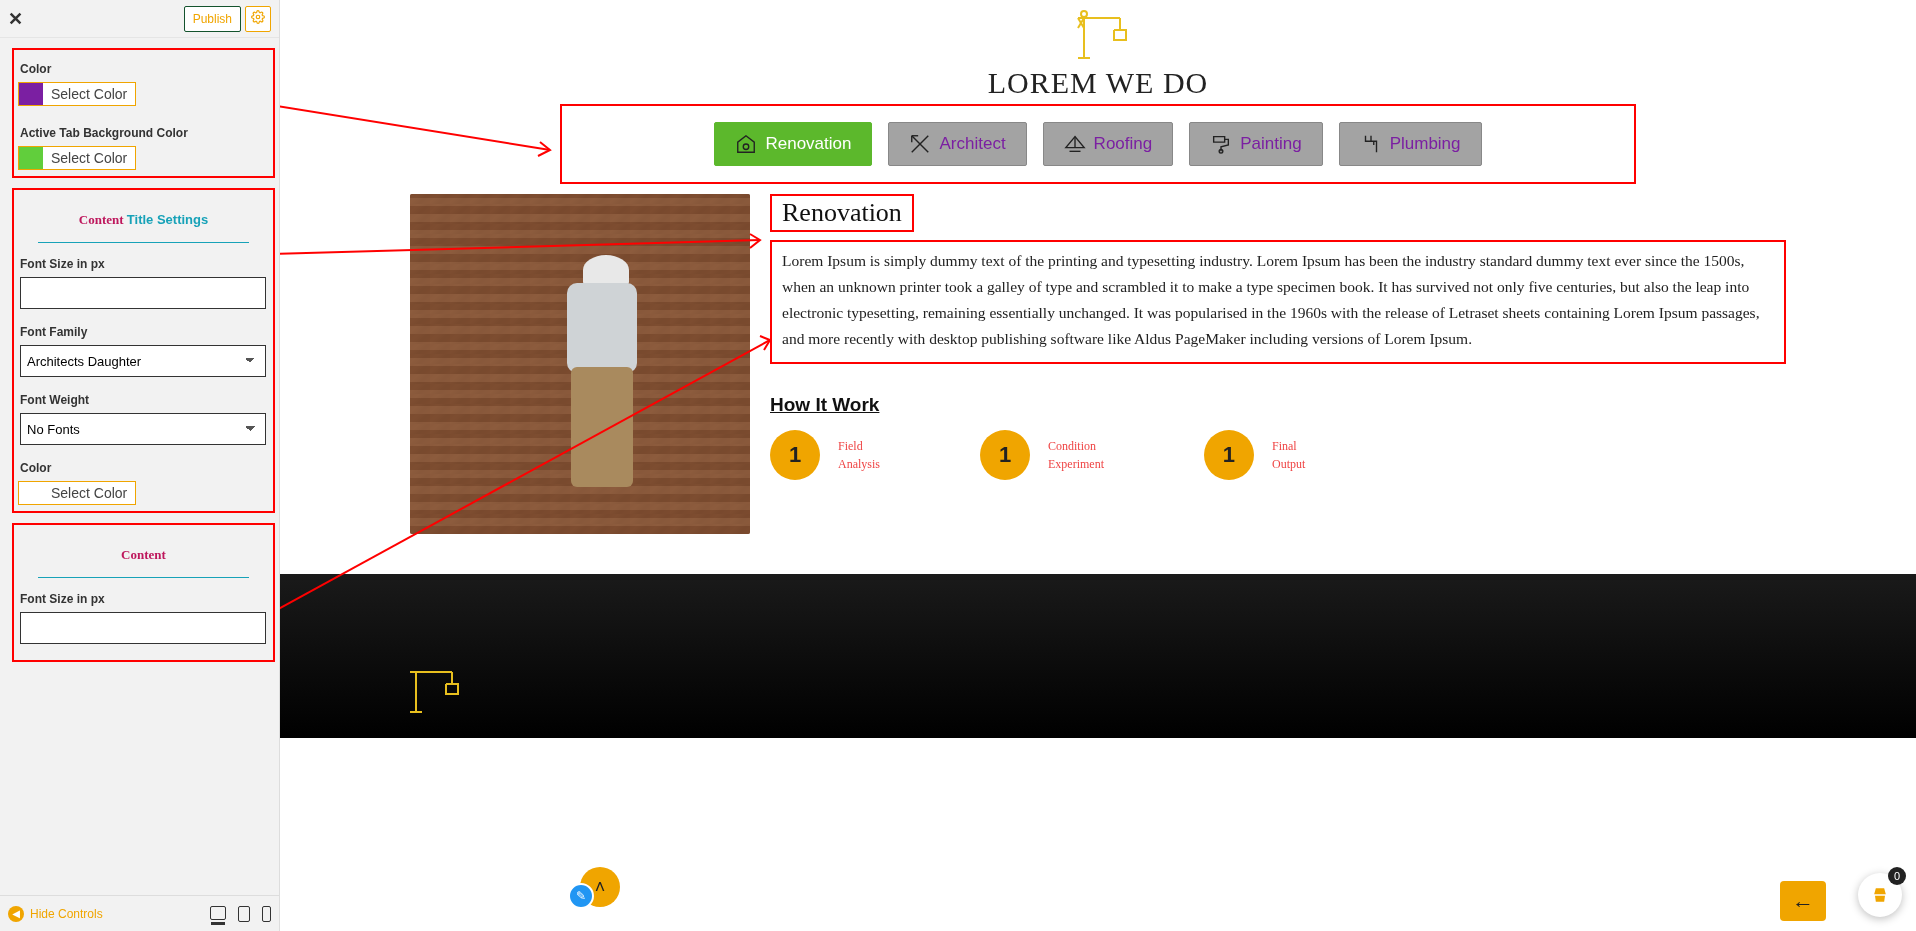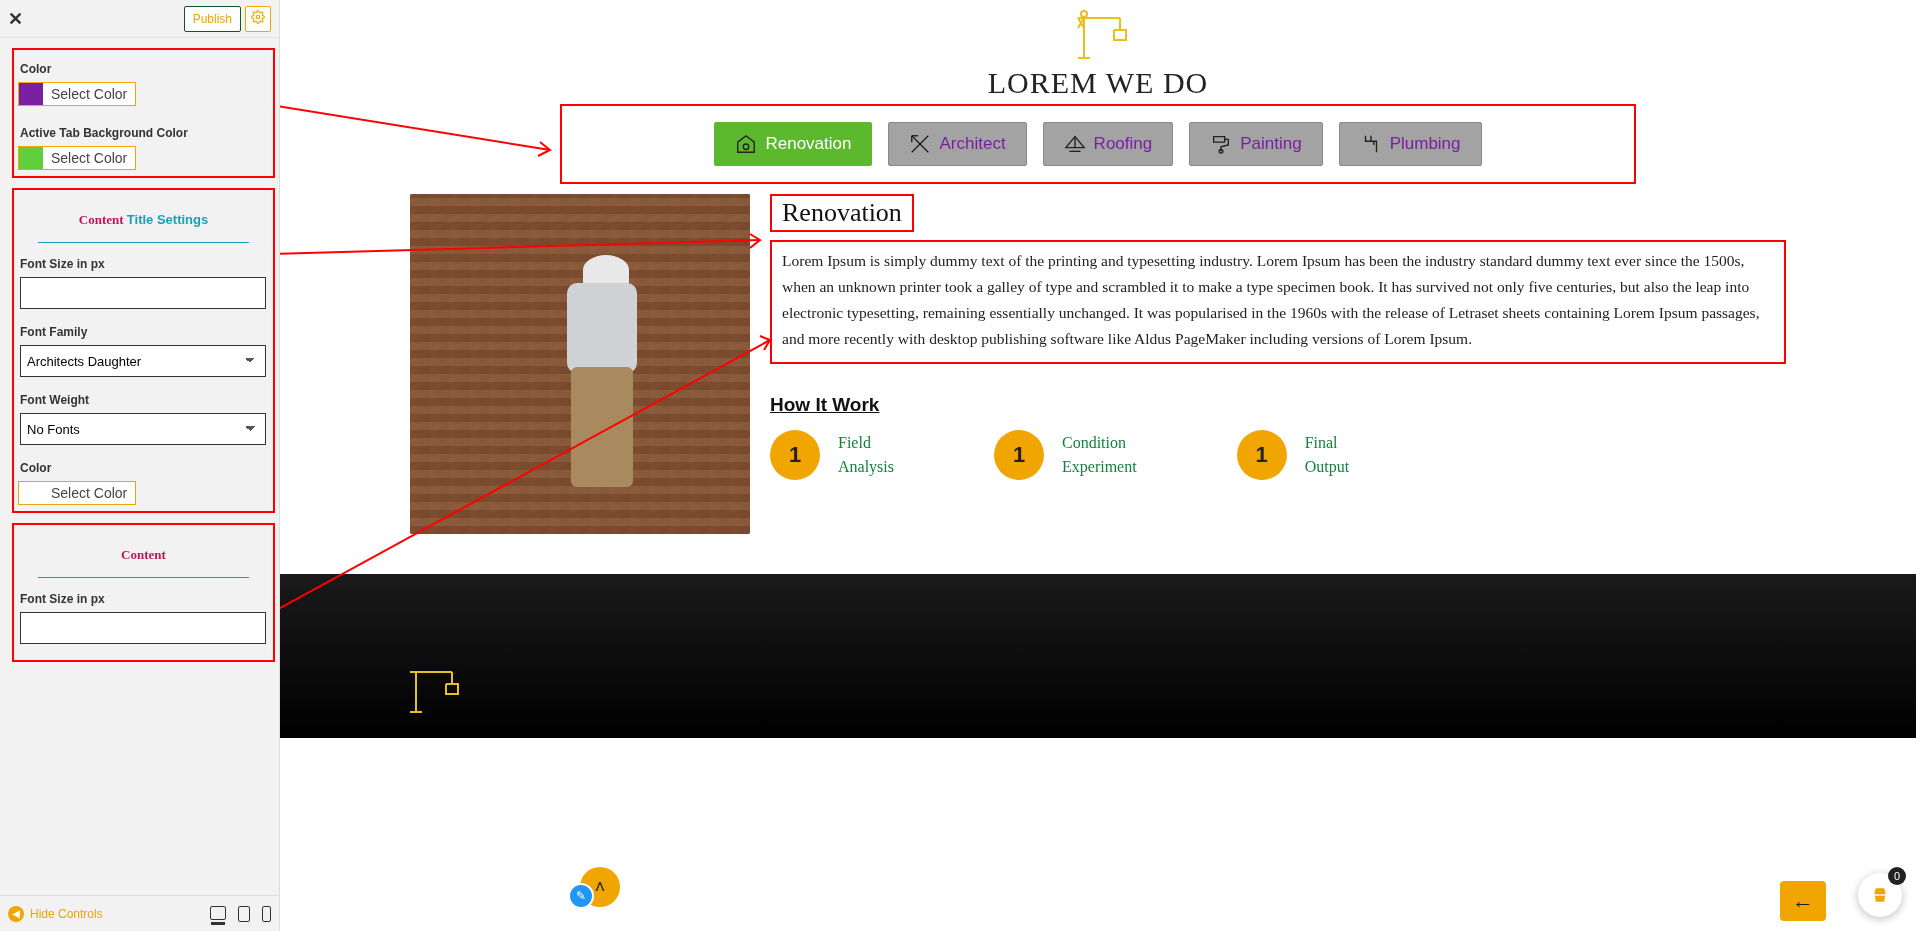--- a/index.html
+++ b/index.html
@@ -70,21 +70,21 @@
 .content-text { flex: 1; }
 .content-title-box { border: 2px solid red; display: inline-block; padding: 2px 10px; margin-bottom: 8px; }
 .content-title { font-family: 'Comic Sans MS', cursive; font-size: 26px; color: #111; }
 .content-body-box { border: 2px solid red; padding: 6px 10px 10px 10px; margin-bottom: 30px; }
 .content-body { font-family: Georgia, serif; font-size: 15.5px; line-height: 1.68; color: #222; }
 
 .how-title { font-size: 19px; font-weight: 700; color: #111; margin-bottom: 14px; text-decoration: underline; }
 .steps { display: flex; gap: 100px; }
 .step { display: flex; align-items: center; gap: 18px; }
 .step-num { width: 50px; height: 50px; border-radius: 50%; background: #f0a500; color: #222; font-size: 22px; font-weight: 700; display: flex; align-items: center; justify-content: center; }
-.step-text { font-family: Georgia, serif; font-size: 16px; color: #15803d; line-height: 1.5; }
+.step-text { font-family: Georgia, serif; font-size: 12px; color: #ef4444; line-height: 1.5; }
 
 .footer-dark { background: linear-gradient(180deg, #1a1a1a, #000); min-height: 160px; position: relative; padding: 90px 120px 20px; }
 .footer-crane svg { stroke: #e8bf1e; }
 
 
 .scroll-top { position: absolute; left: 300px; bottom: 24px; width: 40px; height: 40px; border-radius: 50%; background: #f0a500; display: flex; align-items: center; justify-content: center; font-size: 18px; color: #222; }
 .edit-badge { position: absolute; left: 288px; bottom: 22px; width: 26px; height: 26px; border-radius: 50%; background: #2196f3; border: 2px solid #fff; display: flex; align-items: center; justify-content: center; color: #fff; font-size: 12px; z-index: 2; }
 .back-btn { position: absolute; right: 90px; bottom: 10px; width: 46px; height: 40px; background: #f0a500; border-radius: 4px; display: flex; align-items: center; justify-content: center; font-size: 22px; color: #222; }
 .cart-btn { position: absolute; right: 14px; bottom: 14px; width: 44px; height: 44px; border-radius: 50%; background: #fff; box-shadow: 0 2px 8px rgba(0,0,0,.25); display: flex; align-items: center; justify-content: center; }
 .cart-btn svg { fill: #f0a500; }

